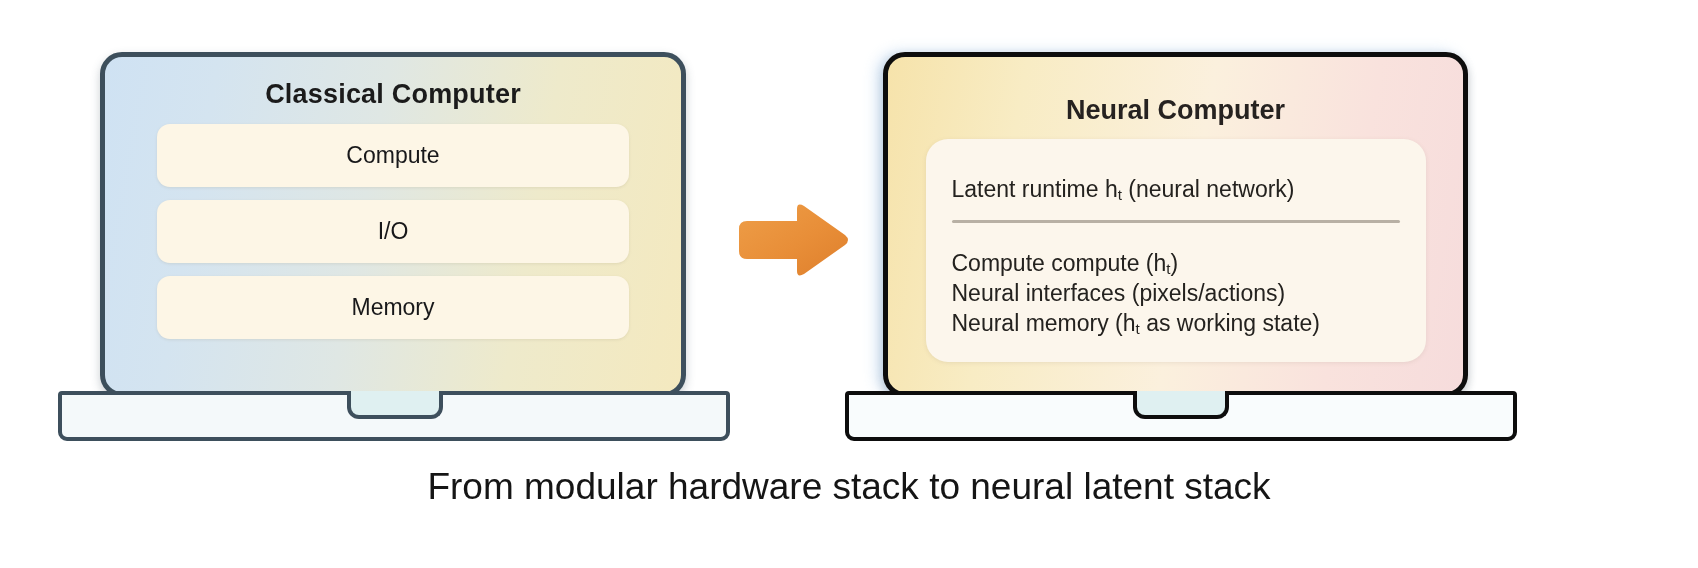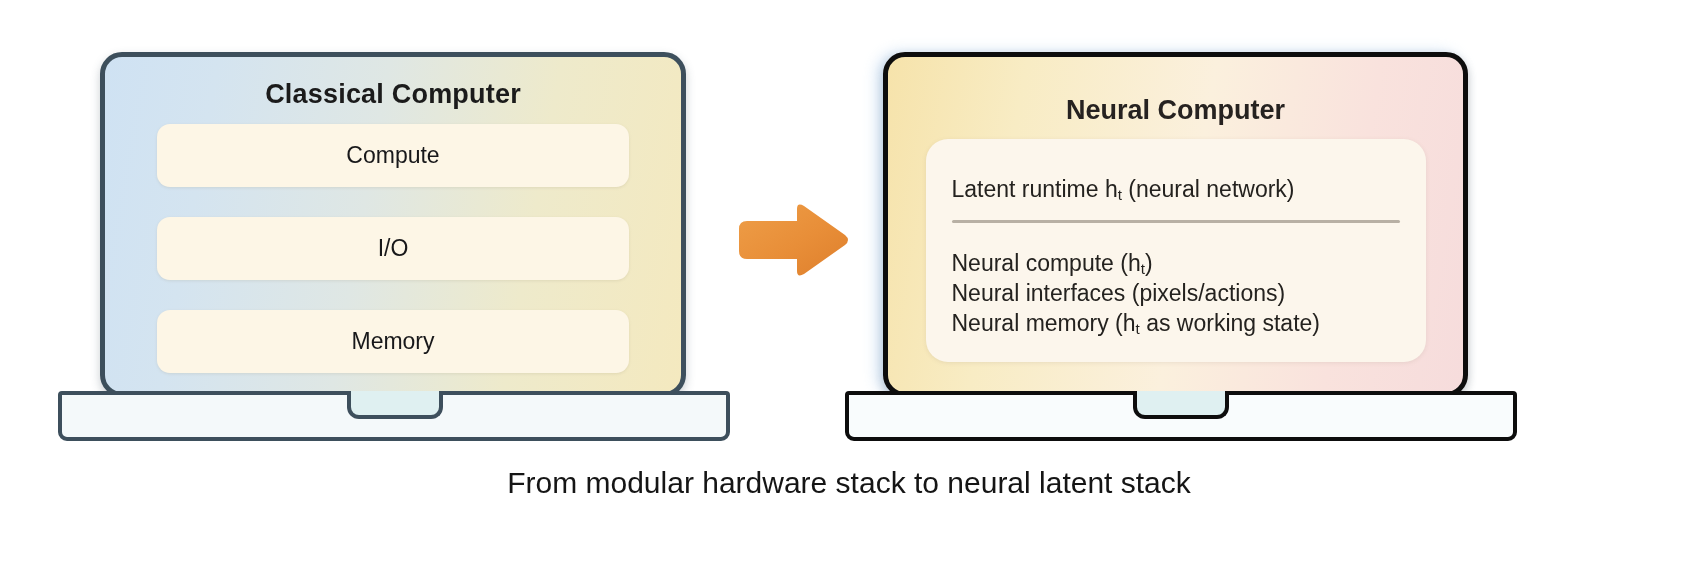--- a/index.html
+++ b/index.html
@@ -53,21 +53,21 @@
     left:347px;top:391px;width:96px;height:28px;
     border:4px solid #3d4f5c;
     border-top:0;
     border-radius:0 0 12px 12px;
     background:#dff0f1;
   }
   .classical-title{
     font-size:27px;font-weight:bold;color:#1b1b1b;
     margin-top:22px;letter-spacing:.2px;
   }
-  .row-list{margin-top:14px;width:100%;display:flex;flex-direction:column;align-items:center;gap:30px;}
+  .row-list{margin-top:14px;width:100%;display:flex;flex-direction:column;align-items:center;gap:13px;}
   .row{
     width:472px;height:63px;
     background:#fdf6e6;
     border-radius:13px;
     display:flex;align-items:center;justify-content:center;
     font-size:23px;color:#18181a;
     box-shadow:0 1px 3px rgba(150,140,110,.18);
   }
 
   
@@ -115,21 +115,21 @@
   .neural-divider{
     height:3px;background:#b8b0a4;margin:15px 0 26px 0;border-radius:2px;
   }
   .neural-lines{font-size:23px;color:#24221f;line-height:1.30;}
   sub{font-size:.66em;vertical-align:-.22em;}
 
   
   #caption{
     position:absolute;left:0;top:466px;width:1698px;
     text-align:center;
-    font-size:30px;color:#151515;
+    font-size:37px;color:#151515;
   }
 </style>
 </head>
 <body>
 
 <div class="stage">
 
   <div class="laptop" id="laptop-classical">
 
     <div class="screen" id="classical-screen">
@@ -174,21 +174,21 @@
         <div class="neural-title">Neural Computer</div>
 
         <div class="neural-card">
           <div class="neural-headline">
             <span>Latent runtime h</span><sub>t</sub><span> (neural network)</span>
           </div>
 
           <div class="neural-divider"></div>
 
           <div class="neural-lines">
-            <div><span>Neural compute (h</span><sub>t</sub><span>)</span></div>
+            <div><span>Compute compute (h</span><sub>t</sub><span>)</span></div>
             <div><span>Neural interfaces (pixels/actions)</span><sub></sub><span></span></div>
             <div><span>Neural memory (h</span><sub>t</sub><span> as working state)</span></div>
           </div>
         </div>
       </div>
     </div>
 
     <div class="base" id="neural-base"></div>
     <div class="notch" id="neural-notch"></div>
   </div>

